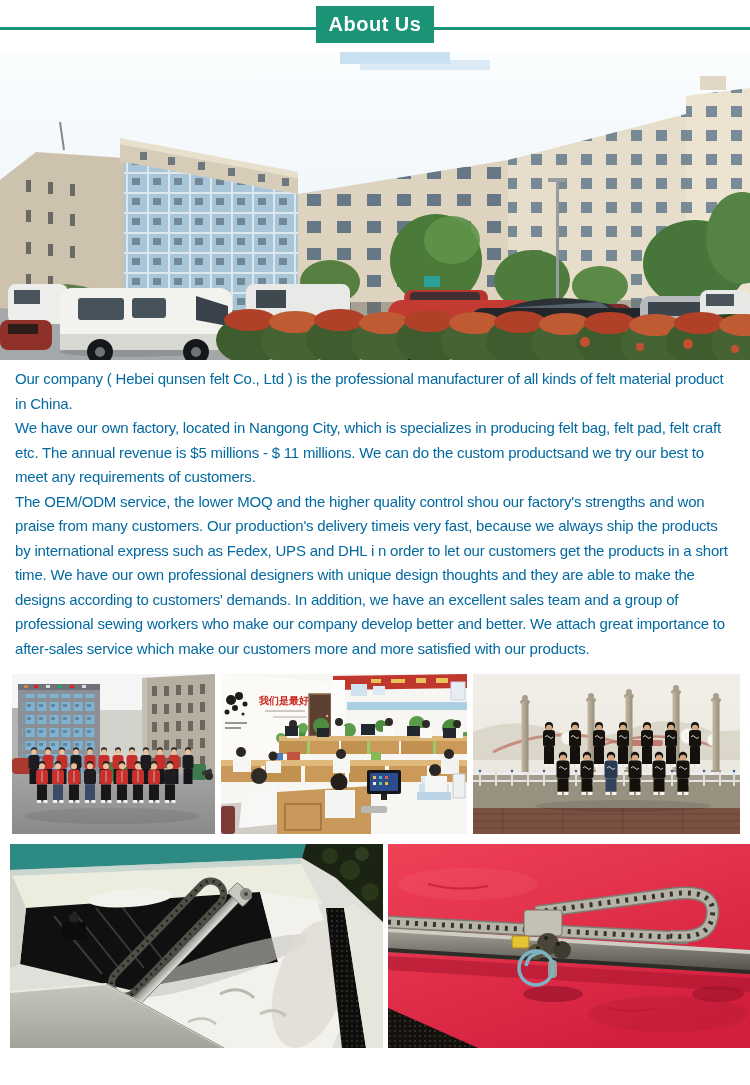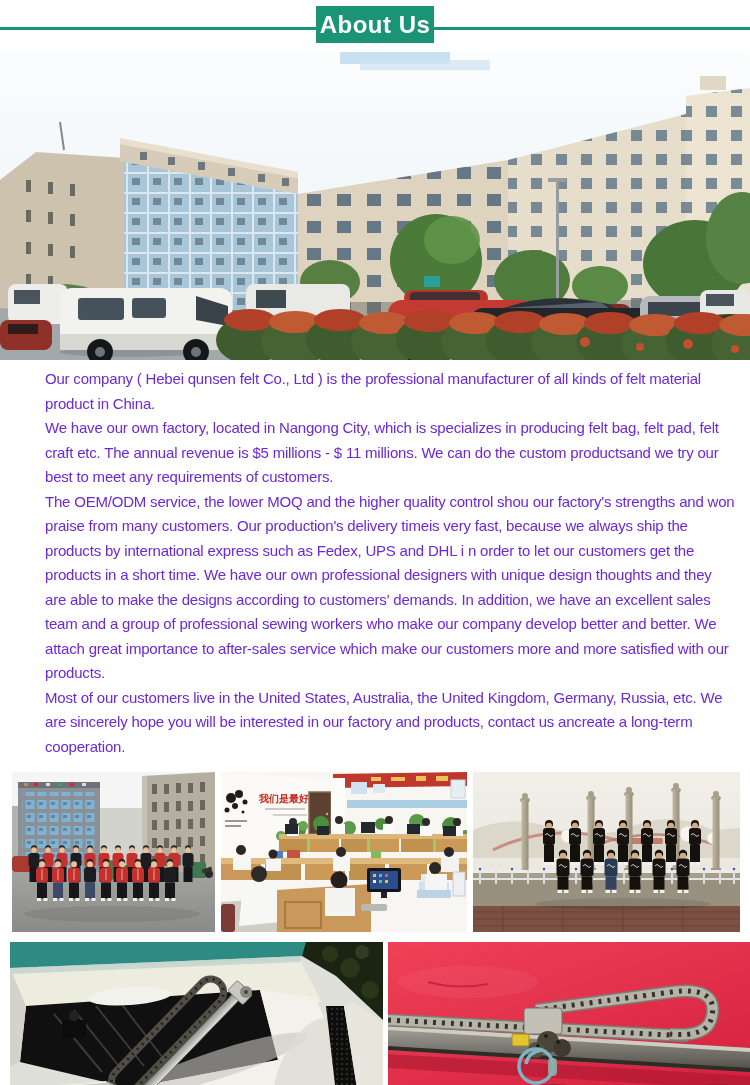--- a/index.html
+++ b/index.html
@@ -1,23 +1,23 @@
 <!DOCTYPE html>
 <html><head>
 <meta charset="utf-8">
 <style>
   html,body{margin:0;padding:0;background:#ffffff;}
   body{width:750px;height:1085px;overflow:hidden;font-family:"Liberation Sans",sans-serif;}
   .banner-wrap{position:relative;height:44px;margin-top:6px;}
   .banner-line{position:absolute;left:0;right:0;top:21px;height:3px;background:#1a9377;}
   .banner-box{position:relative;width:118px;height:37px;margin:0 auto;background:#1a9377;
     display:flex;align-items:center;justify-content:center;}
-  .banner-box span{color:#fff;font-weight:bold;font-size:24px;letter-spacing:0.5px;}
+  .banner-box span{color:#fff;font-weight:bold;font-size:20px;letter-spacing:0.5px;}
   .main-photo{display:block;margin-top:2px;}
-  .about{padding:7px 15px 0 15px;color:#6d28d9;font-size:15px;letter-spacing:-0.2px;line-height:24.5px;margin-left:30px;}
+  .about{padding:7px 15px 0 15px;color:#0369a1;font-size:15px;letter-spacing:-0.2px;line-height:24.5px;}
   .about p{margin:0;}
   .photo-row{display:flex;gap:6px;margin:13px 10px 0 12px;}
   .photo-row2{display:flex;gap:5px;margin:10px 0 0 10px;}
   .photo-row svg,.photo-row2 svg{display:block;flex:0 0 auto;}
 </style>
 </head>
 <body>
 
 <div class="banner-wrap">
   <div class="banner-line"></div>
@@ -182,21 +182,20 @@
       <circle cx="640" cy="295" r="4" fill="#c1502e"></circle>
     <circle cx="688" cy="292" r="5" fill="#c1502e"></circle>
       <circle cx="735" cy="297" r="4" fill="#c1502e"></circle>
   </g>
 </svg>
 
 <div class="about">
   <p>Our company ( Hebei qunsen felt Co., Ltd ) is the professional manufacturer of all kinds of felt material product in China.</p>
   <p>We have our own factory, located in Nangong City, which is specializes in producing felt bag, felt pad, felt craft etc. The annual revenue is $5 millions - $ 11 millions. We can do the custom productsand we try our best to meet any requirements of customers.</p>
   <p>The OEM/ODM service, the lower MOQ and the higher quality control shou our factory's strengths and won praise from many customers. Our production's delivery timeis very fast, because we always ship the products by international express such as Fedex, UPS and DHL i n order to let our customers get the products in a short time. We have our own professional designers with unique design thoughts and they are able to make the designs according to customers' demands. In addition, we have an excellent sales team and a group of professional sewing workers who make our company develop better and better. We attach great importance to after-sales service which make our customers more and more satisfied with our products.</p>
-  <p>Most of our customers live in the United States, Australia, the United Kingdom, Germany, Russia, etc. We are sincerely hope you will be interested in our factory and products, contact us ancreate a long-term cooperation.</p>
 </div>
 
 <div class="photo-row">
 
   <svg width="203" height="160" viewBox="0 0 203 160">
     <defs>
       <pattern id="pGlassB" width="12" height="13" patternUnits="userSpaceOnUse">
         <rect x="1.5" y="2" width="9" height="9" fill="#7fb3d4"></rect>
         <rect x="3" y="4" width="4" height="3" fill="#34444e" opacity="0.4"></rect>
       </pattern>

